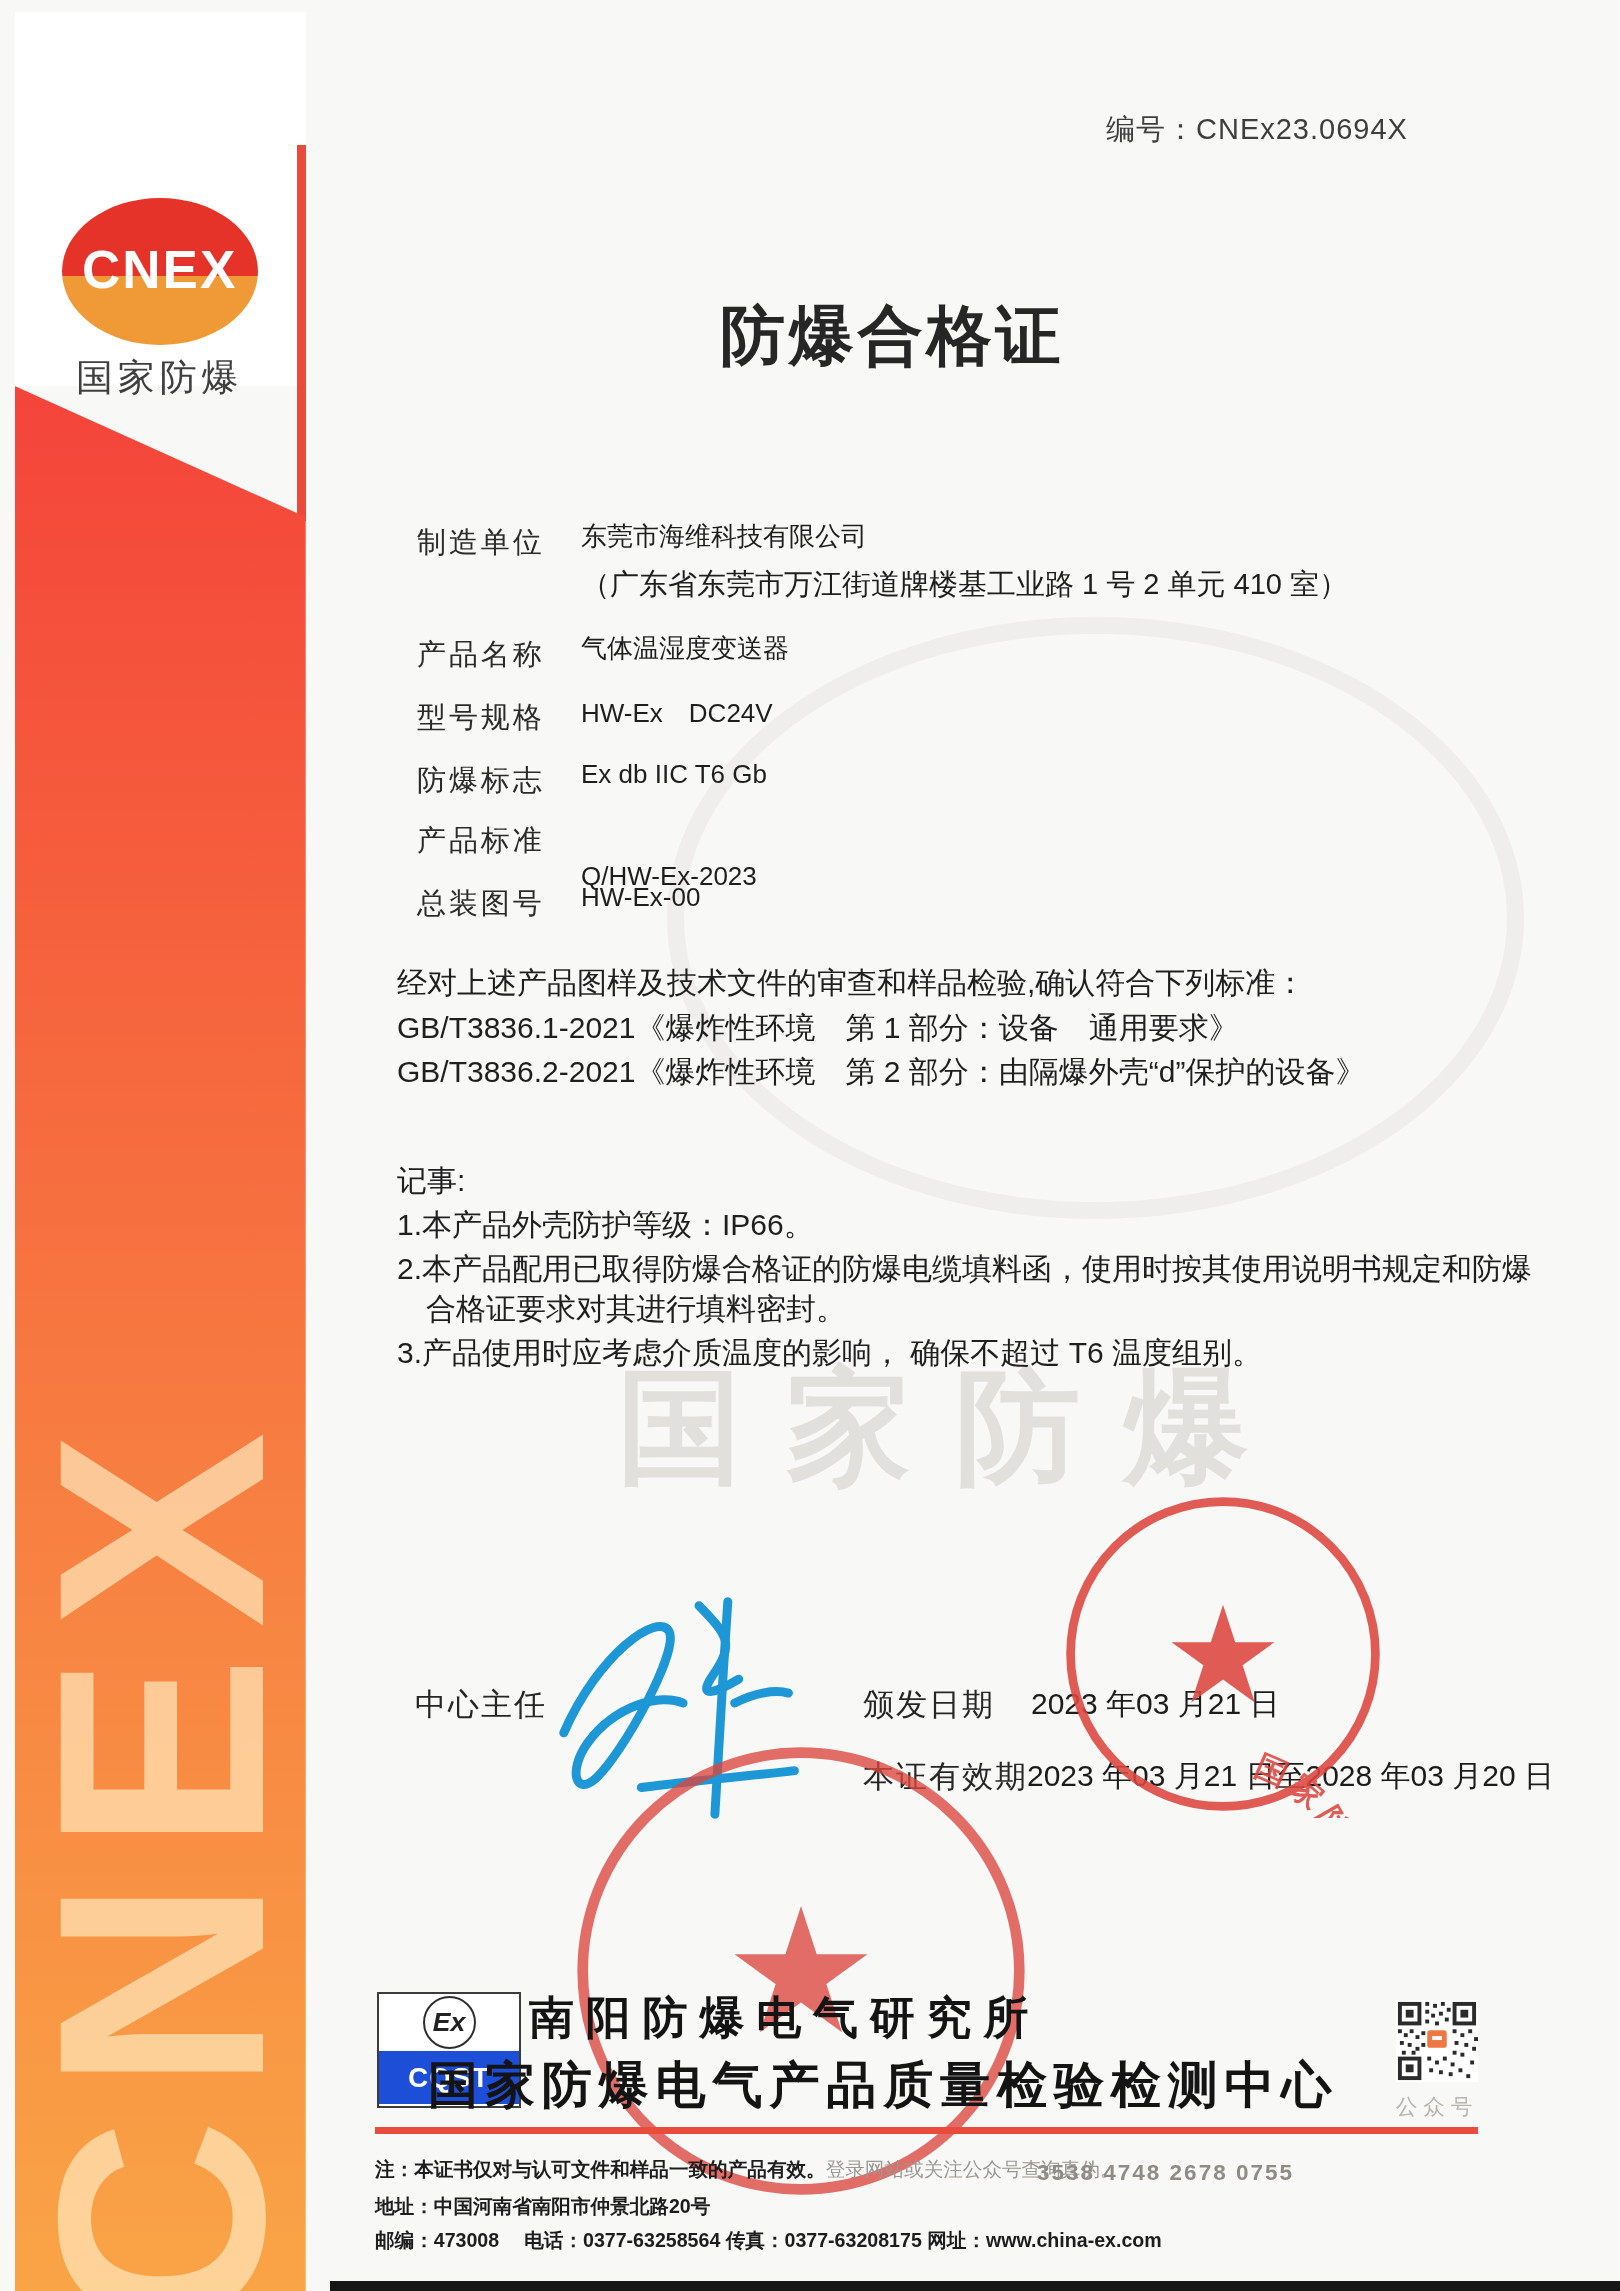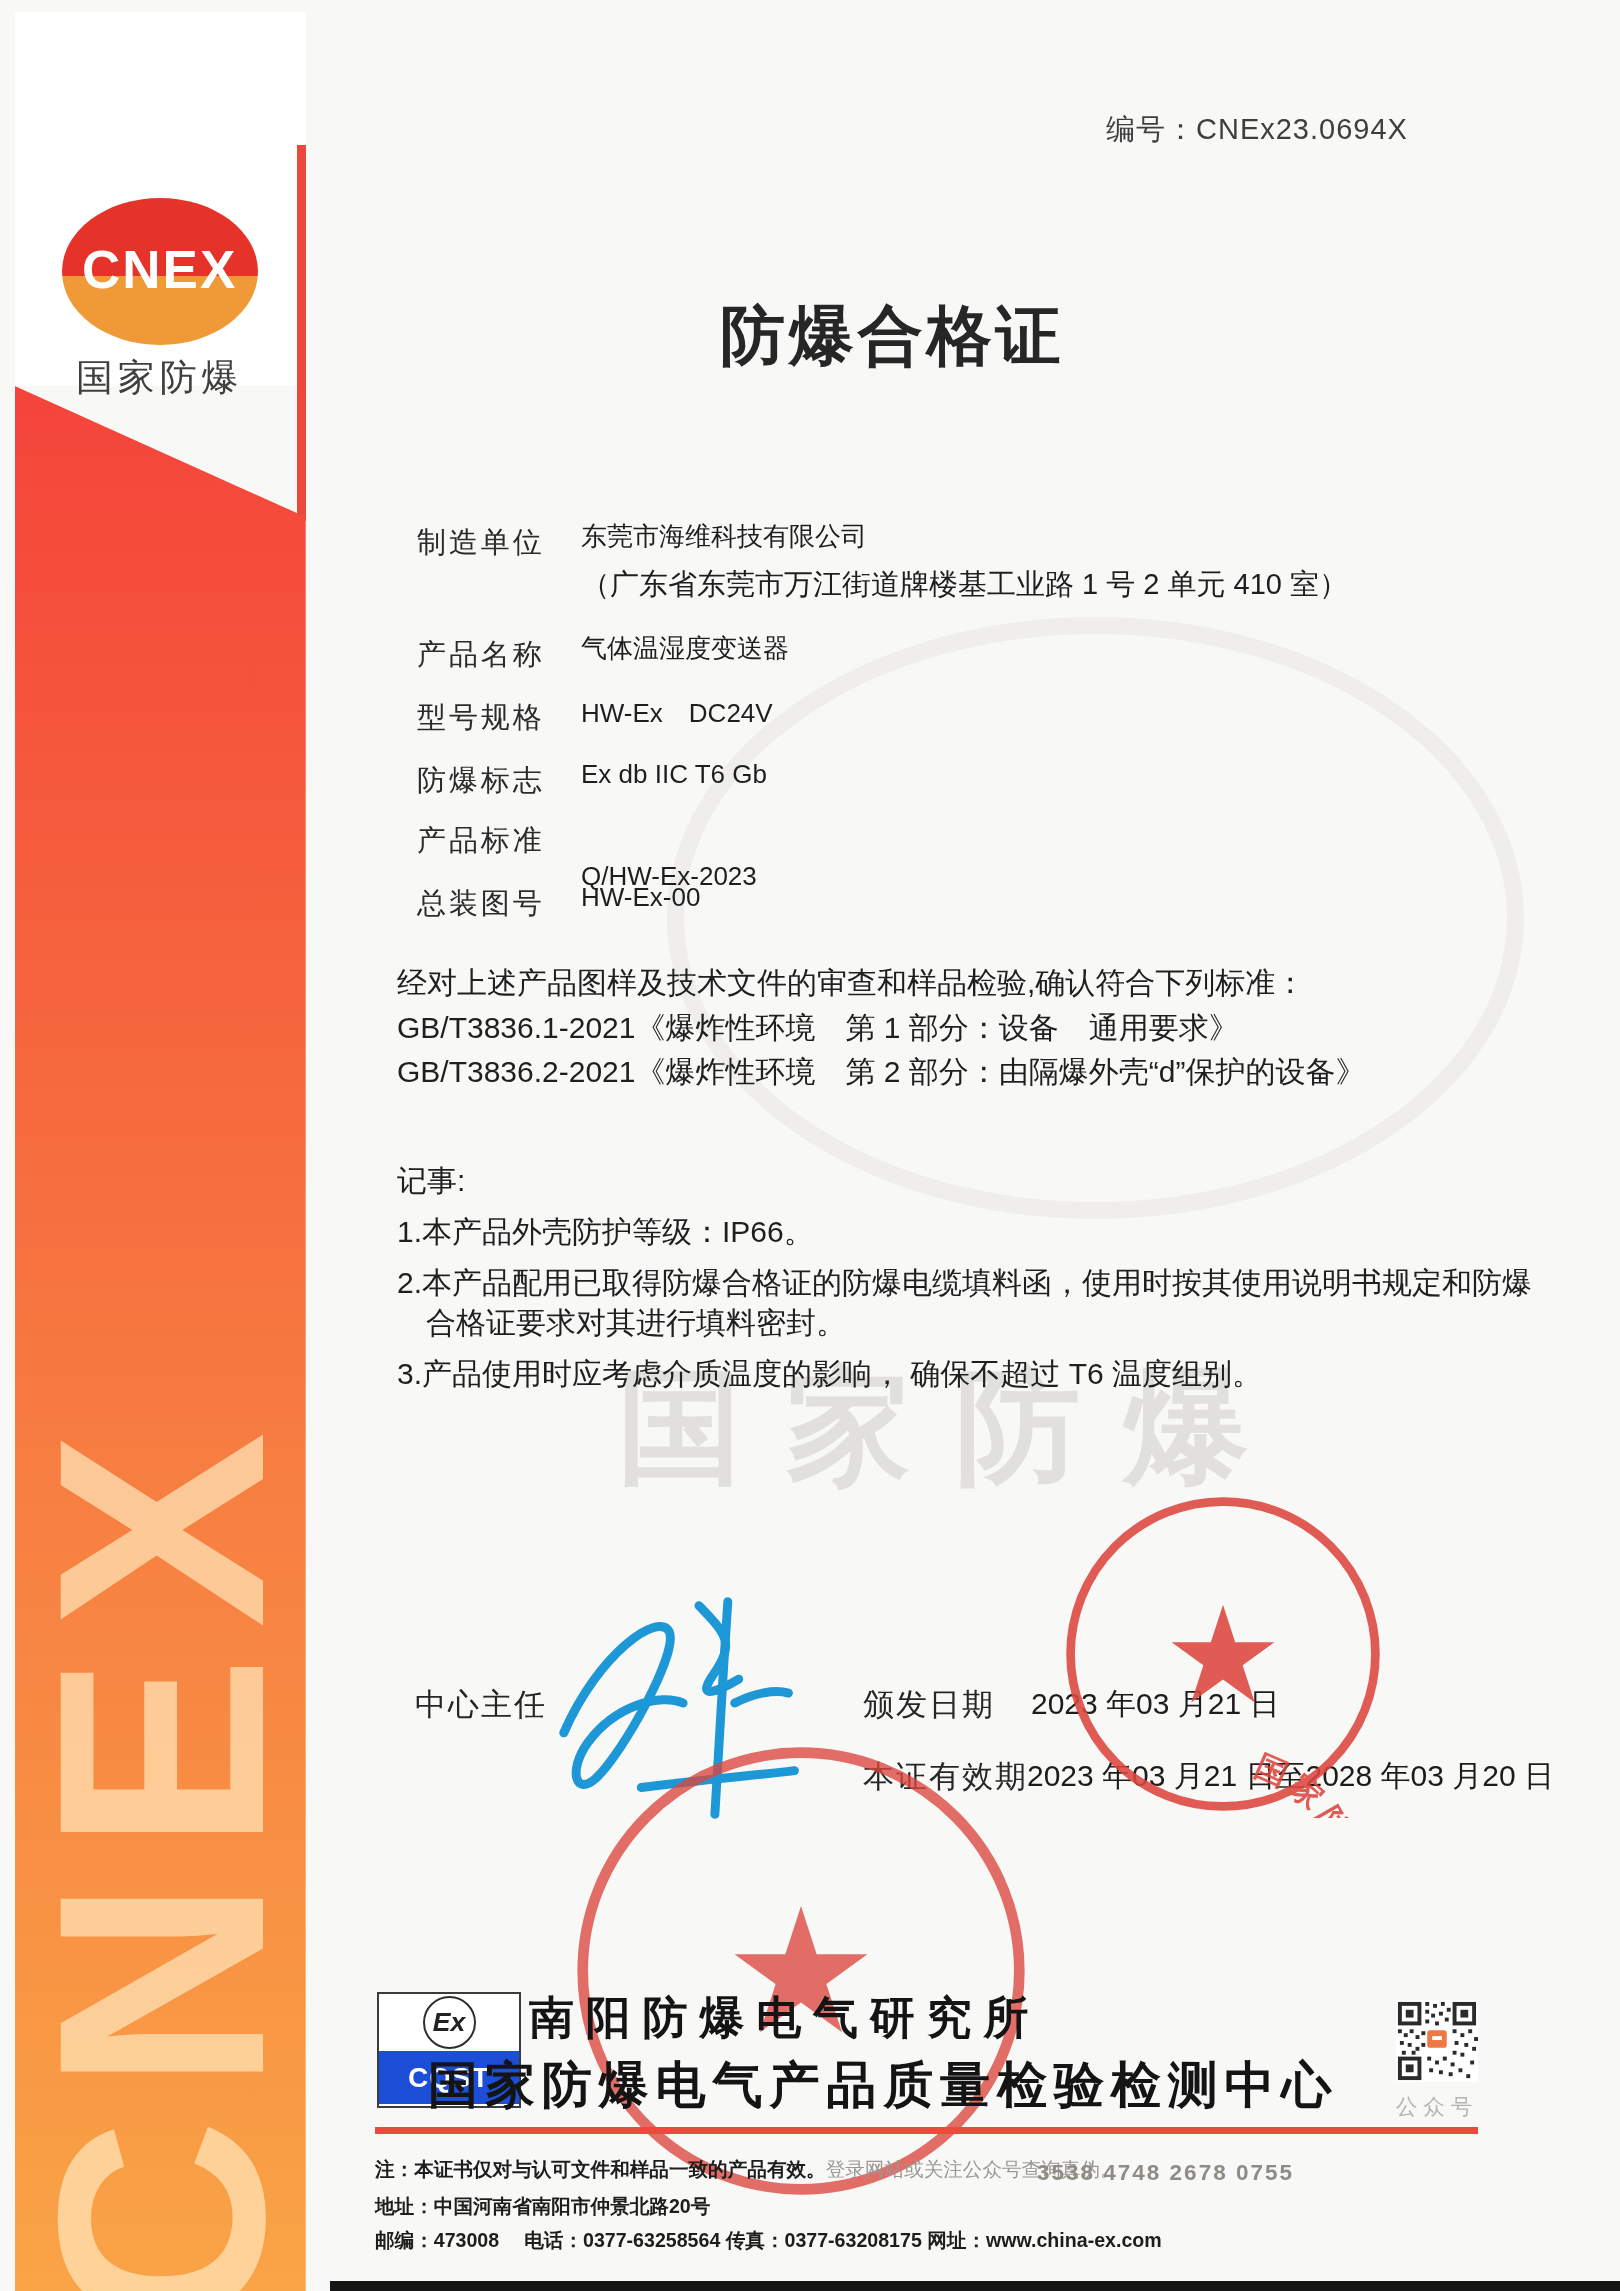--- a/index.html
+++ b/index.html
@@ -37,21 +37,21 @@
   #cert-title{left:720px;top:292px;font-size:65px;font-weight:800;color:#262626;letter-spacing:3.9px;}
 
   
   .f-label{font-size:29px;color:#2b2b2b;letter-spacing:2.9px;font-weight:500;}
   .f-value{font-size:26px;color:#1e1e1e;font-weight:500;}
   .f-note{font-size:29px;color:#1e1e1e;}
 
   
   .std-line{font-size:30px;color:#1f1f1f;white-space:nowrap;}
   #notes-block{left:397px;top:1161px;width:1152px;font-size:30px;color:#1f1f1f;line-height:40px;}
-  .note-item{padding-left:29px;text-indent:-29px;margin-top:11px;}
+  .note-item{padding-left:29px;text-indent:-29px;margin-top:4px;}
 
   
   .sign-label{font-size:31px;color:#262626;letter-spacing:2px;}
   .sign-value{font-size:30px;color:#1c1c1c;white-space:nowrap;}
 
   
   .stamp{pointer-events:none;}
 
   
   #ex-badge{left:377px;top:1992px;width:144px;height:116px;border:2.9px solid #3c3c3c;background:#fff;box-sizing:border-box;}

